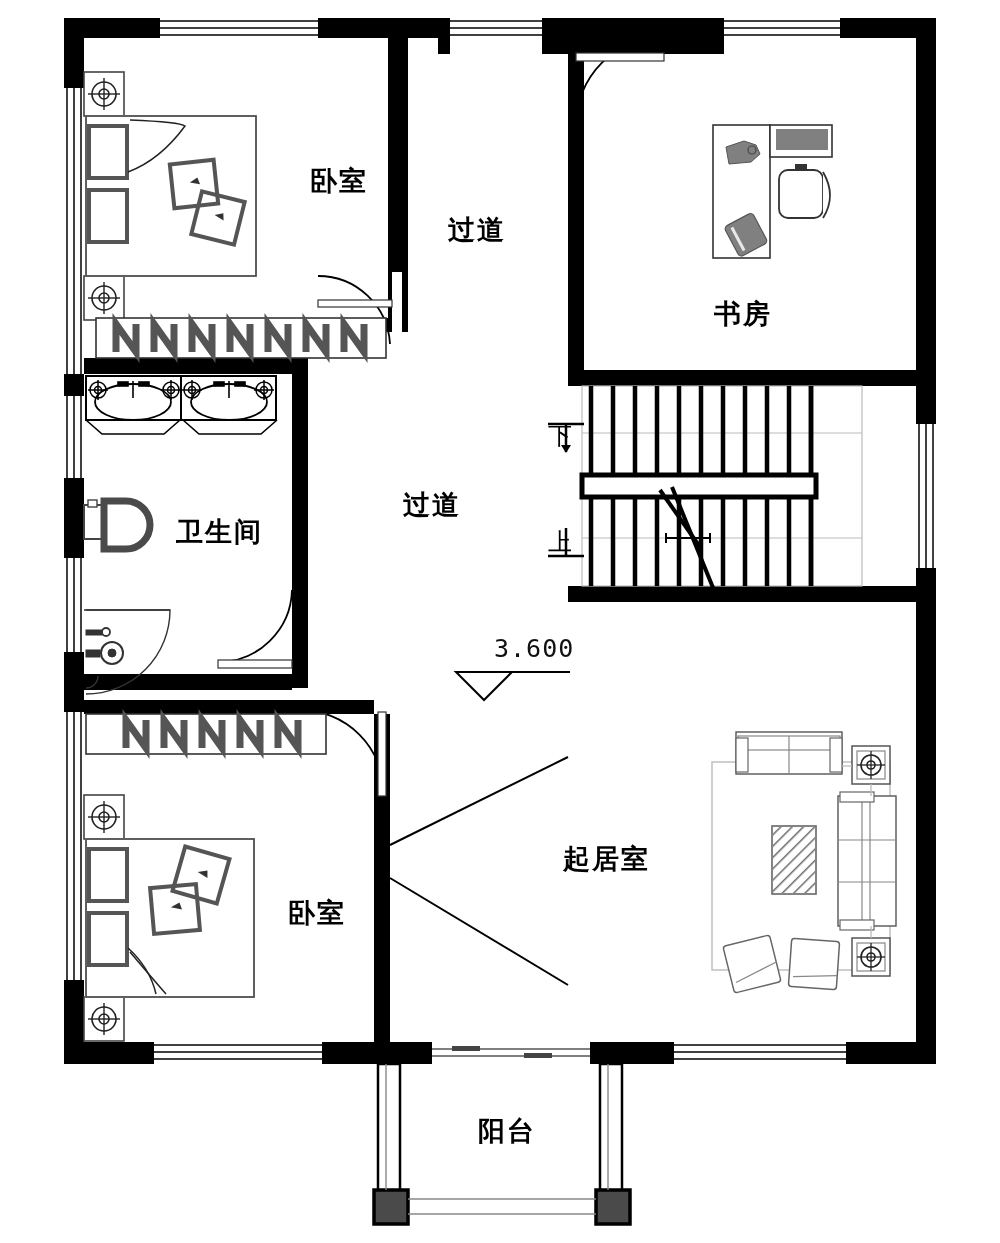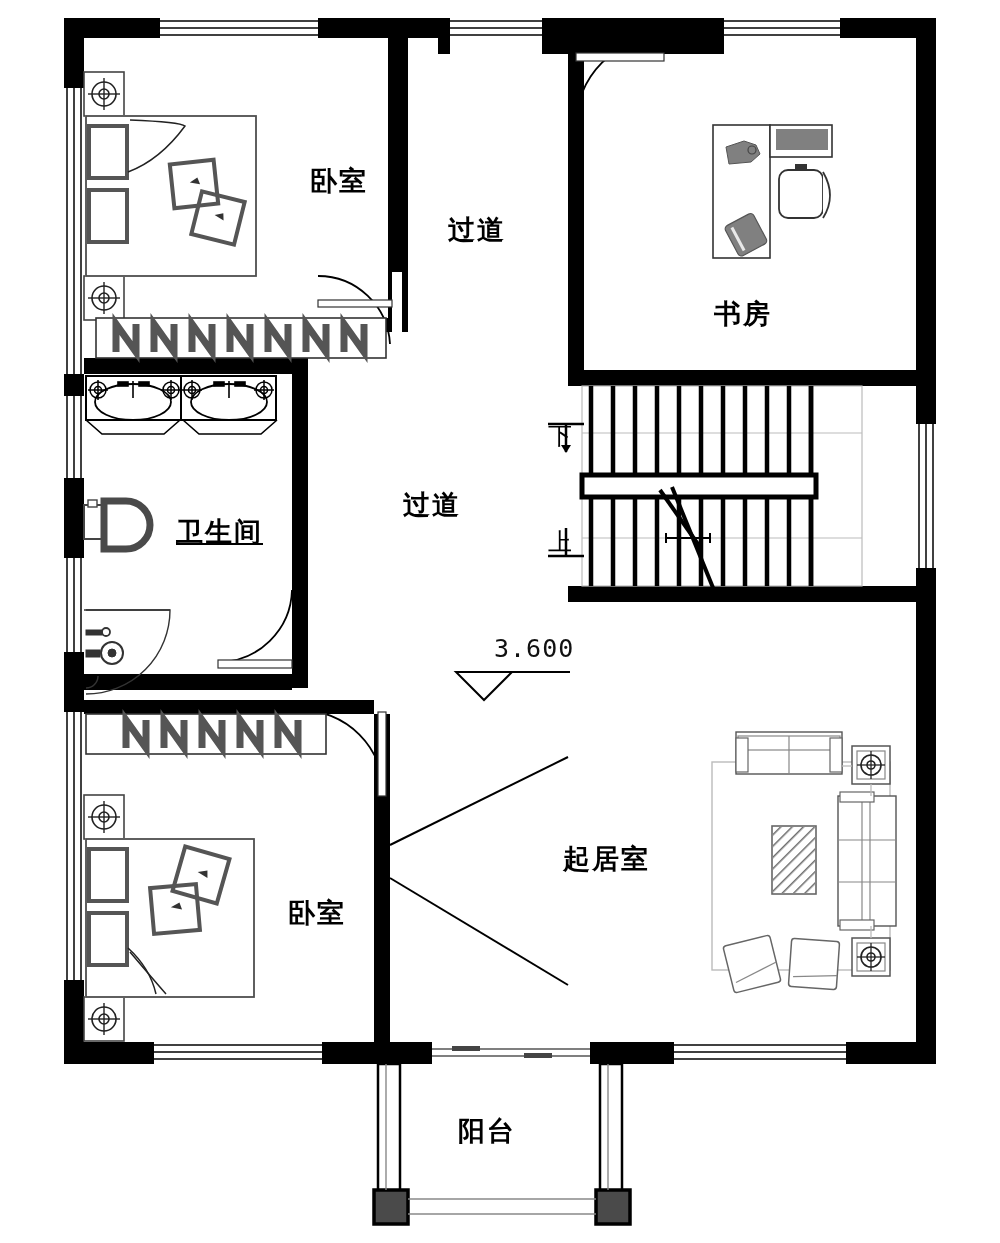--- a/index.html
+++ b/index.html
@@ -431,29 +431,29 @@
       </g>
     </g>
   </svg>
 
   <div class="room-label" style="left:310px; top:163px;">卧室</div>
 
   <div class="room-label" style="left:448px; top:212px;">过道</div>
 
   <div class="room-label" style="left:714px; top:296px;text-align:right;">书房</div>
 
-  <div class="room-label" style="left:176px; top:514px;text-decoration:underline;">卫生间</div>
+  <div class="room-label" style="left:176px; top:514px;">卫生间</div>
 
   <div class="room-label" style="left:403px; top:487px;">过道</div>
 
   <div class="room-label" style="left:288px; top:895px;">卧室</div>
 
   <div class="room-label" style="left:563px; top:841px;">起居室</div>
 
-  <div class="room-label" style="left:458px; top:1113px;">阳台</div>
+  <div class="room-label" style="left:478px; top:1113px;">阳台</div>
 
   <div class="stair-label" style="left:548px; top:420px;">下</div>
 
   <div class="stair-label" style="left:548px; top:526px;">上</div>
 
   <div class="elev-text" style="left:494px; top:634px;text-align:right;">3.600</div>
 
 </div>
 
 </body></html>

